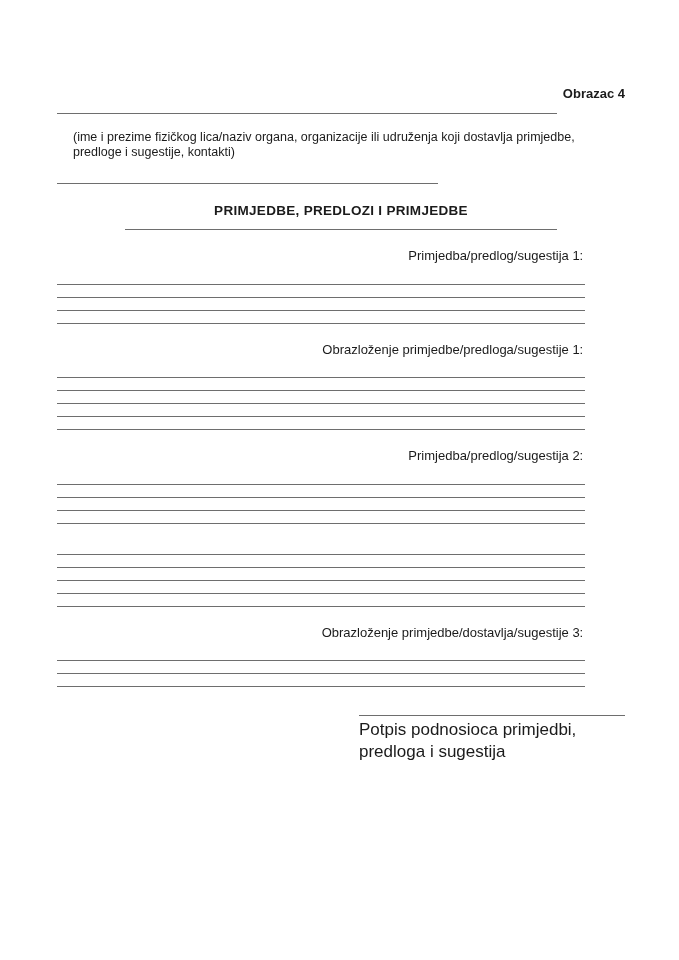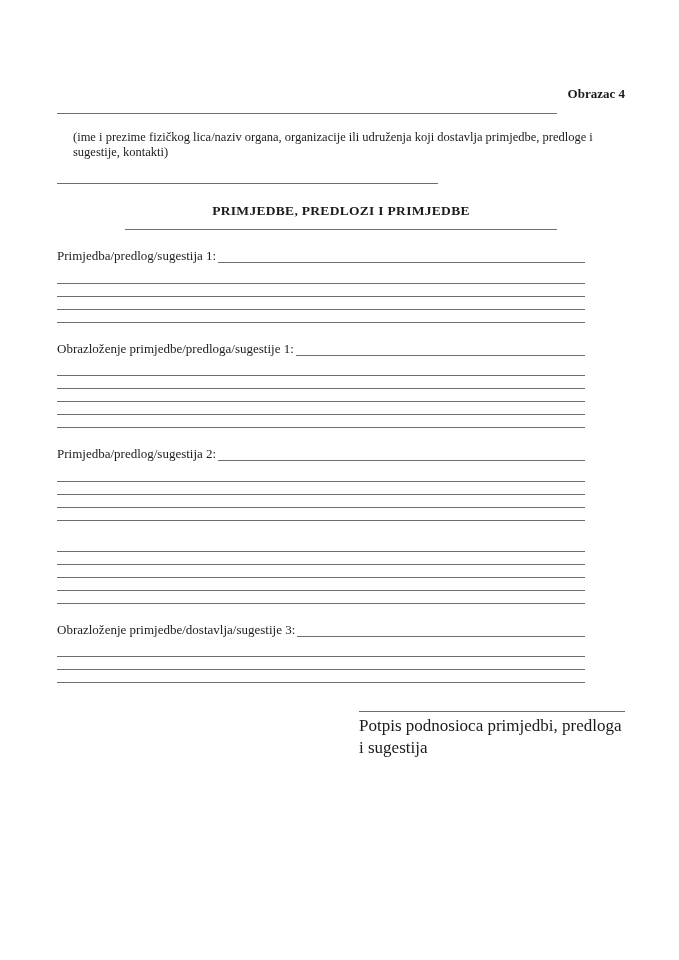--- a/index.html
+++ b/index.html
@@ -3,21 +3,21 @@
 <meta charset="utf-8">
 <style>
   * { box-sizing: border-box; }
   html, body { margin: 0; padding: 0; background: #ffffff; }
   .page {
     width: 679px;
     height: 960px;
     margin: 0 auto;
     background: #ffffff;
     padding: 86px 54px 0 57px;
-    font-family: Liberation Serif, serif;
+    font-family: Liberation Sans, sans-serif;
     color: #1b1b1b;
     font-size: 13px;
     line-height: 1.27;
     overflow: hidden;
   }
   .form-id {
     text-align: right;
     font-weight: bold;
     font-size: 13px;
     margin-bottom: 10px;
@@ -34,22 +34,23 @@
   .title {
     text-align: center;
     font-size: 13.5px;
     font-weight: bold;
     letter-spacing: 0.3px;
     margin: 18px 0 0 0;
   }
   .section { margin-top: 18px; }
   .label-row {
     display: flex;
-    align-items: center;
+    align-items: flex-end;
     width: 93%;
+    flex-direction: column;
   }
   .label-row .label { white-space: nowrap; padding-right: 2px; }
   .label-row .flex-line {
     flex: 1;
     height: 1em;
     border-bottom: 1px solid #6e6e6e;
   }
   .lines { width: 93%; margin-top: 6px; }
   .lines .fill-line {
     height: 13px;

